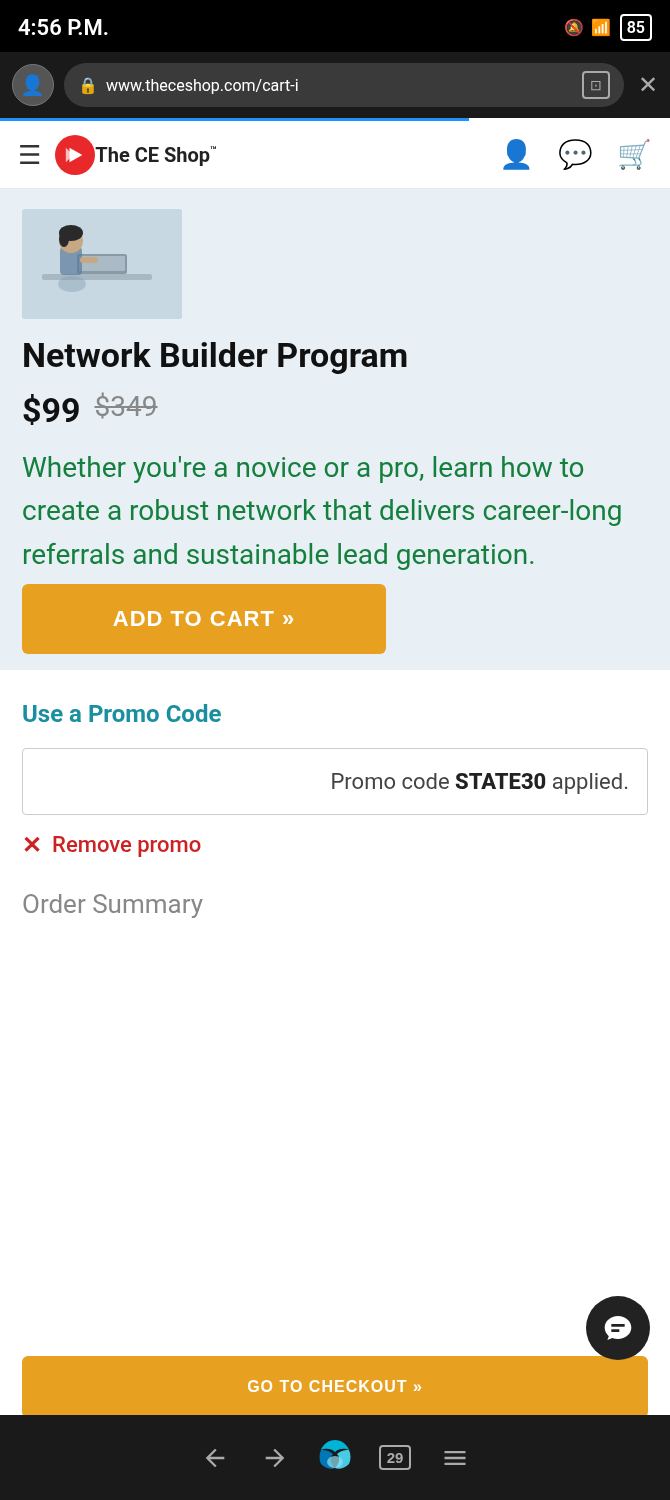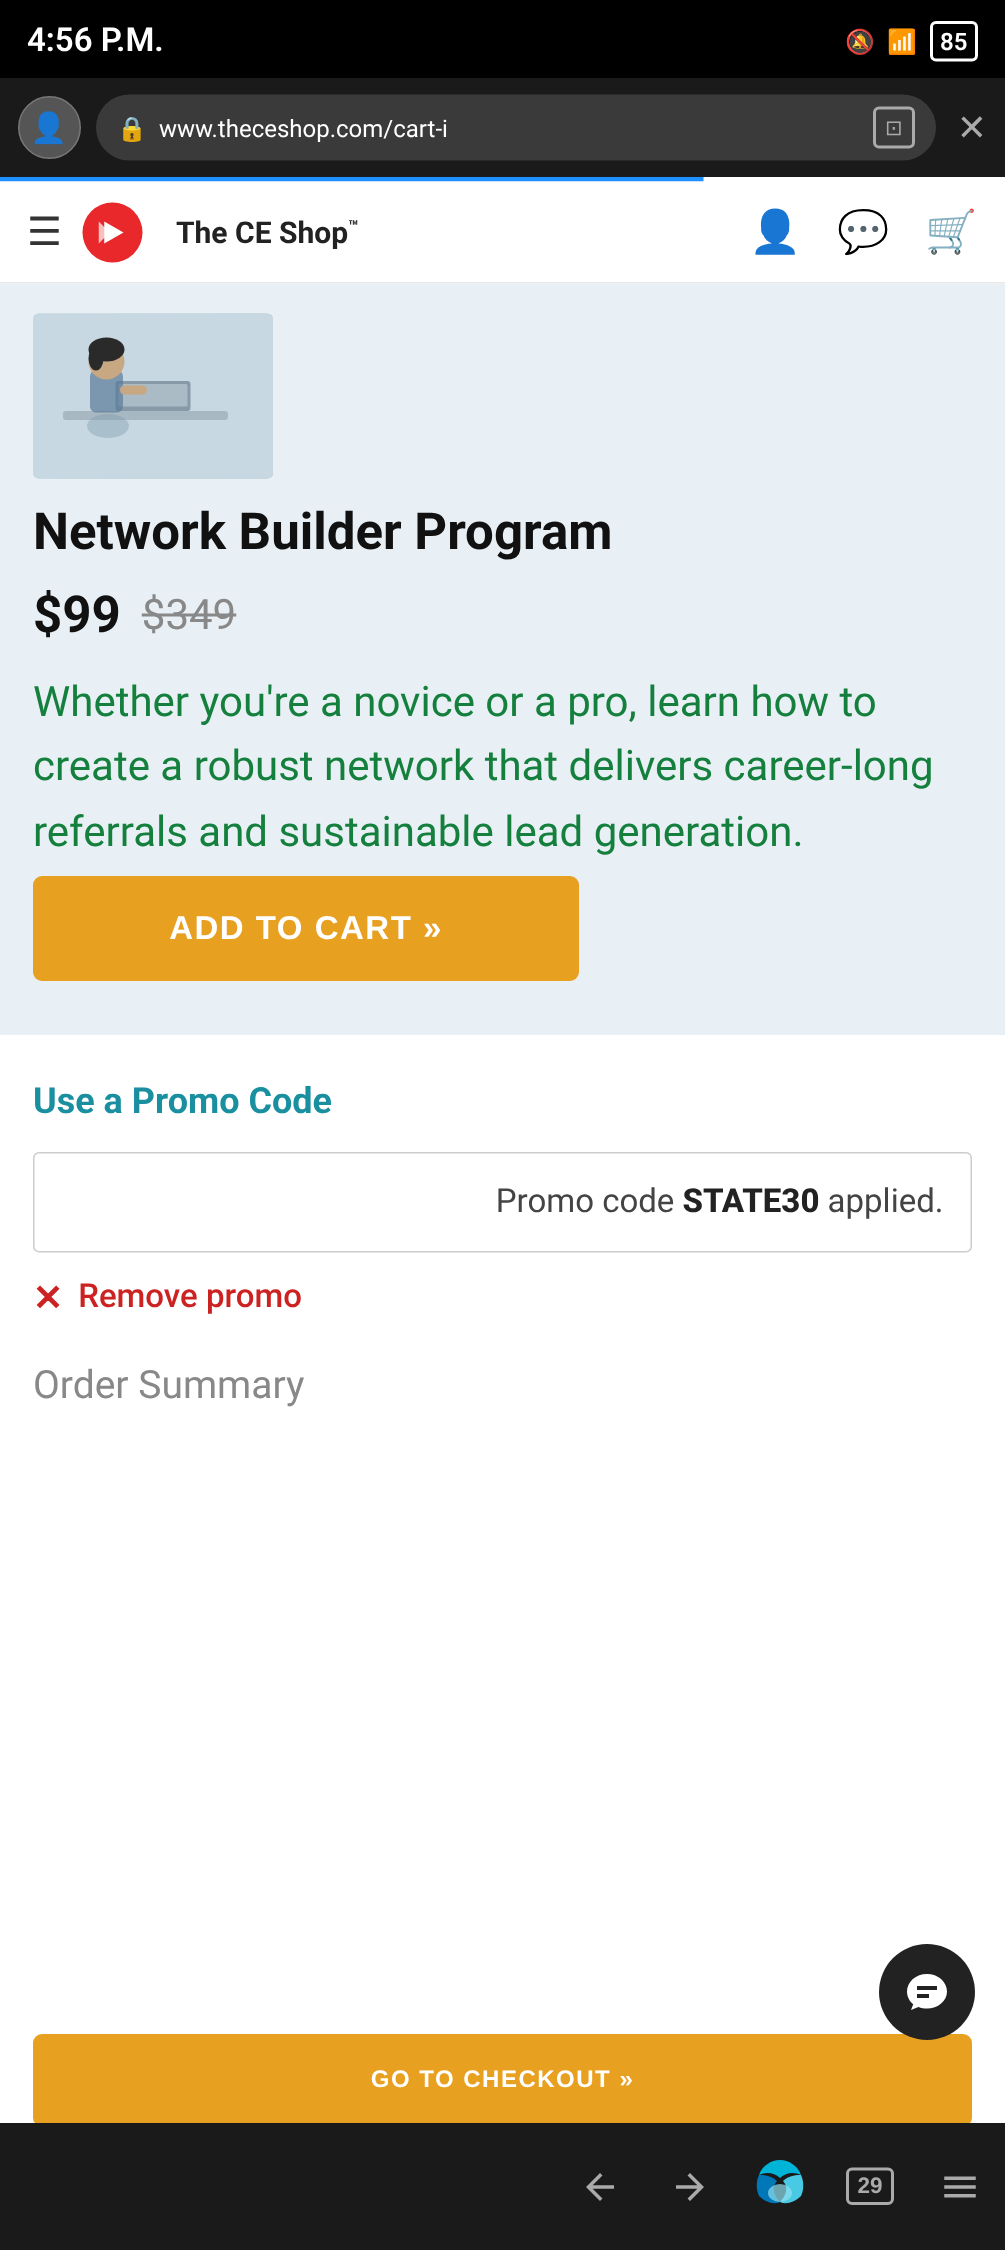--- a/index.html
+++ b/index.html
@@ -121,21 +121,21 @@
       gap: 14px;
     }
     .hamburger {
       font-size: 26px;
       color: #333;
       line-height: 1;
     }
     .logo-container {
       display: flex;
       align-items: center;
-      gap: 22px;
+      gap: 0;
     }
     .logo-icon {
       width: 40px;
       height: 40px;
       background: #e8282a;
       border-radius: 50%;
       display: flex;
       align-items: center;
       justify-content: center;
     }
@@ -157,21 +157,21 @@
     .nav-icon {
       font-size: 28px;
       color: #333;
       margin-left: 10px;
     }
 
     
     .product-card {
       background: #e8f0f5;
       margin: 0;
-      padding: 20px 22px 36px 22px;
+      padding: 20px 22px 16px 22px;
     }
     .product-image {
       width: 160px;
       height: 110px;
       border-radius: 4px;
       overflow: hidden;
       margin-bottom: 16px;
       background: #b8cdd8;
     }
     .product-image-inner {
@@ -185,21 +185,21 @@
     }
     .product-title {
       font-size: 34px;
       font-weight: 700;
       color: #111;
       line-height: 1.2;
       margin-bottom: 14px;
     }
     .price-row {
       display: flex;
-      align-items: center;
+      align-items: flex-start;
       gap: 14px;
       margin-bottom: 16px;
     }
     .price-current {
       font-size: 34px;
       font-weight: 700;
       color: #111;
     }
     .price-original {
       font-size: 28px;
@@ -329,21 +329,21 @@
     
     .bottom-nav {
       position: fixed;
       bottom: 0;
       left: 0;
       width: 670px;
       height: 85px;
       background: #1a1a1a;
       display: flex;
       align-items: center;
-      justify-content: flex-end;
+      justify-content: center;
       z-index: 300;
     }
     .bottom-nav-btn {
       color: #aaa;
       font-size: 28px;
       background: none;
       border: none;
       cursor: pointer;
       display: flex;
       align-items: center;

